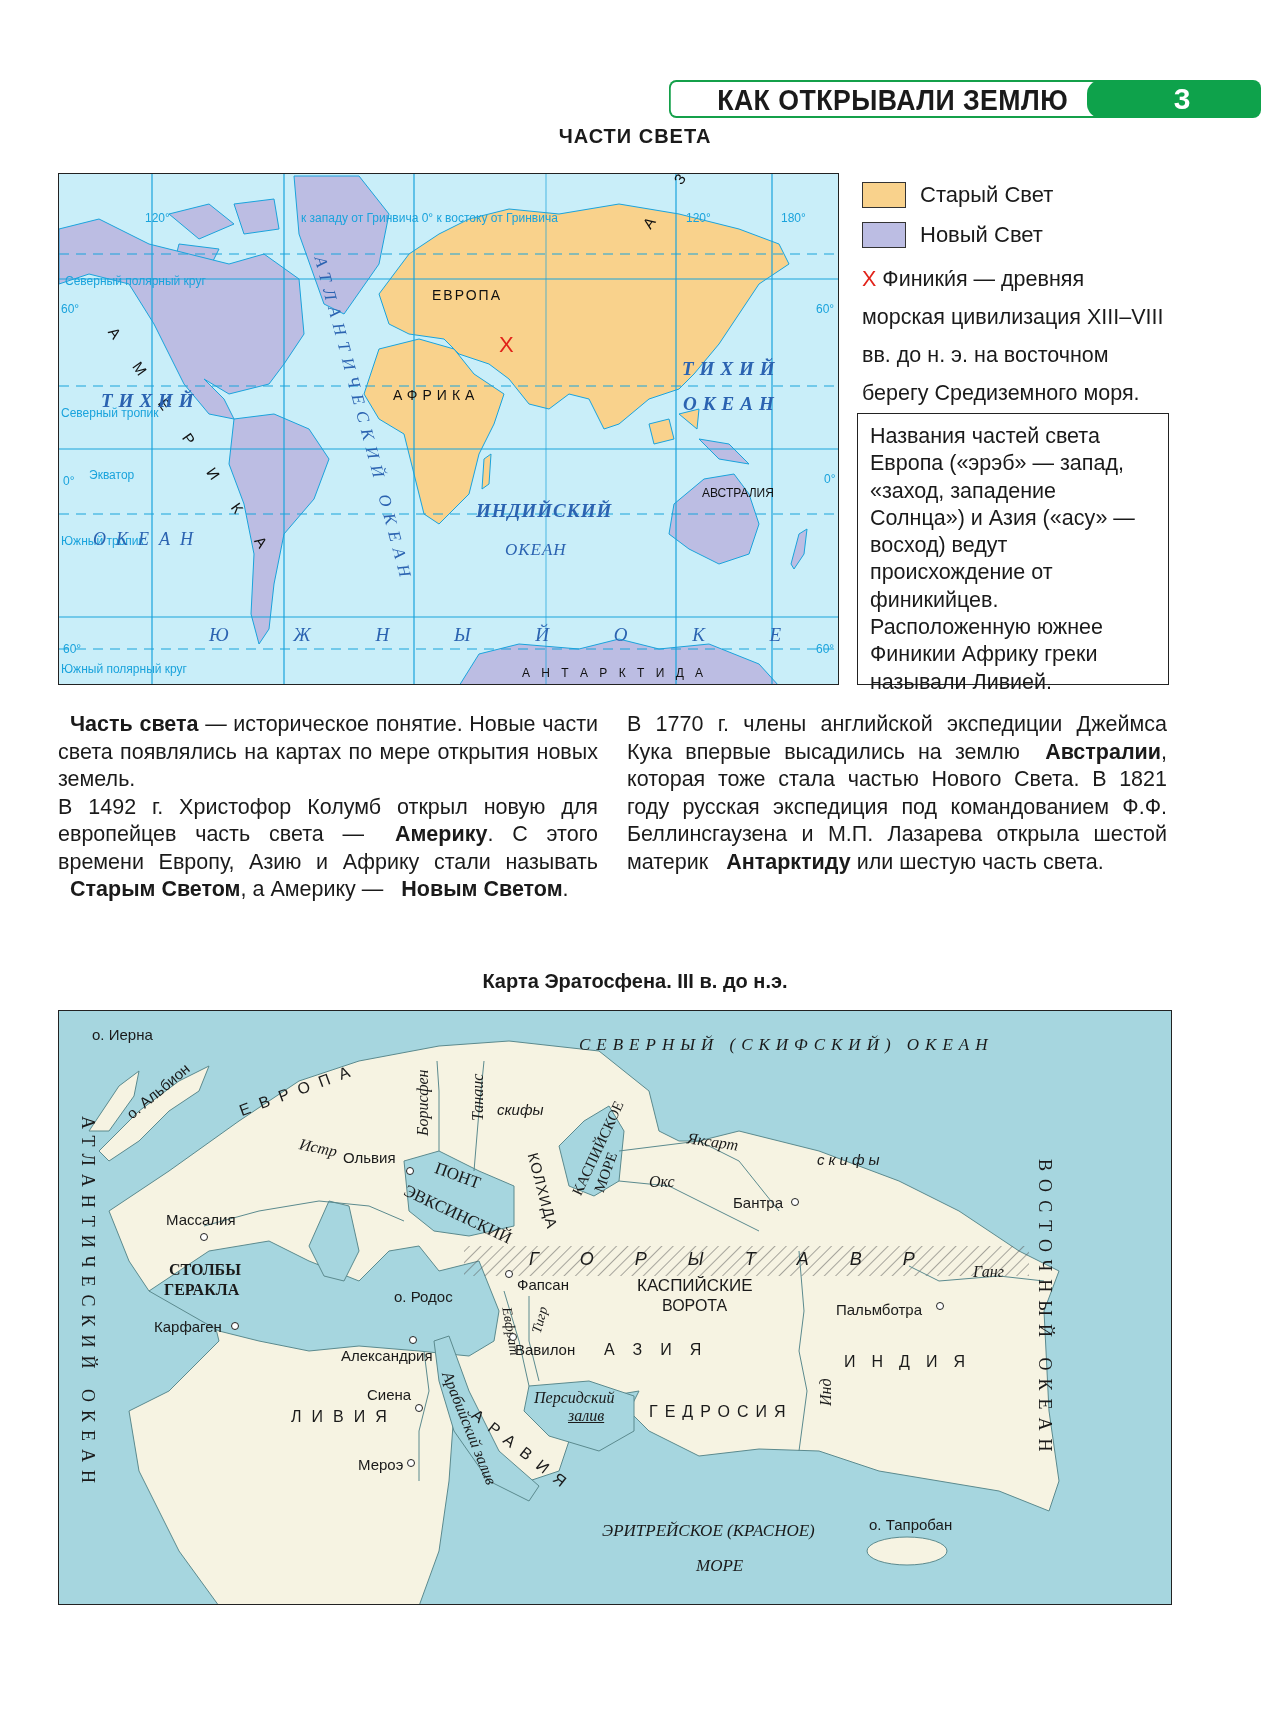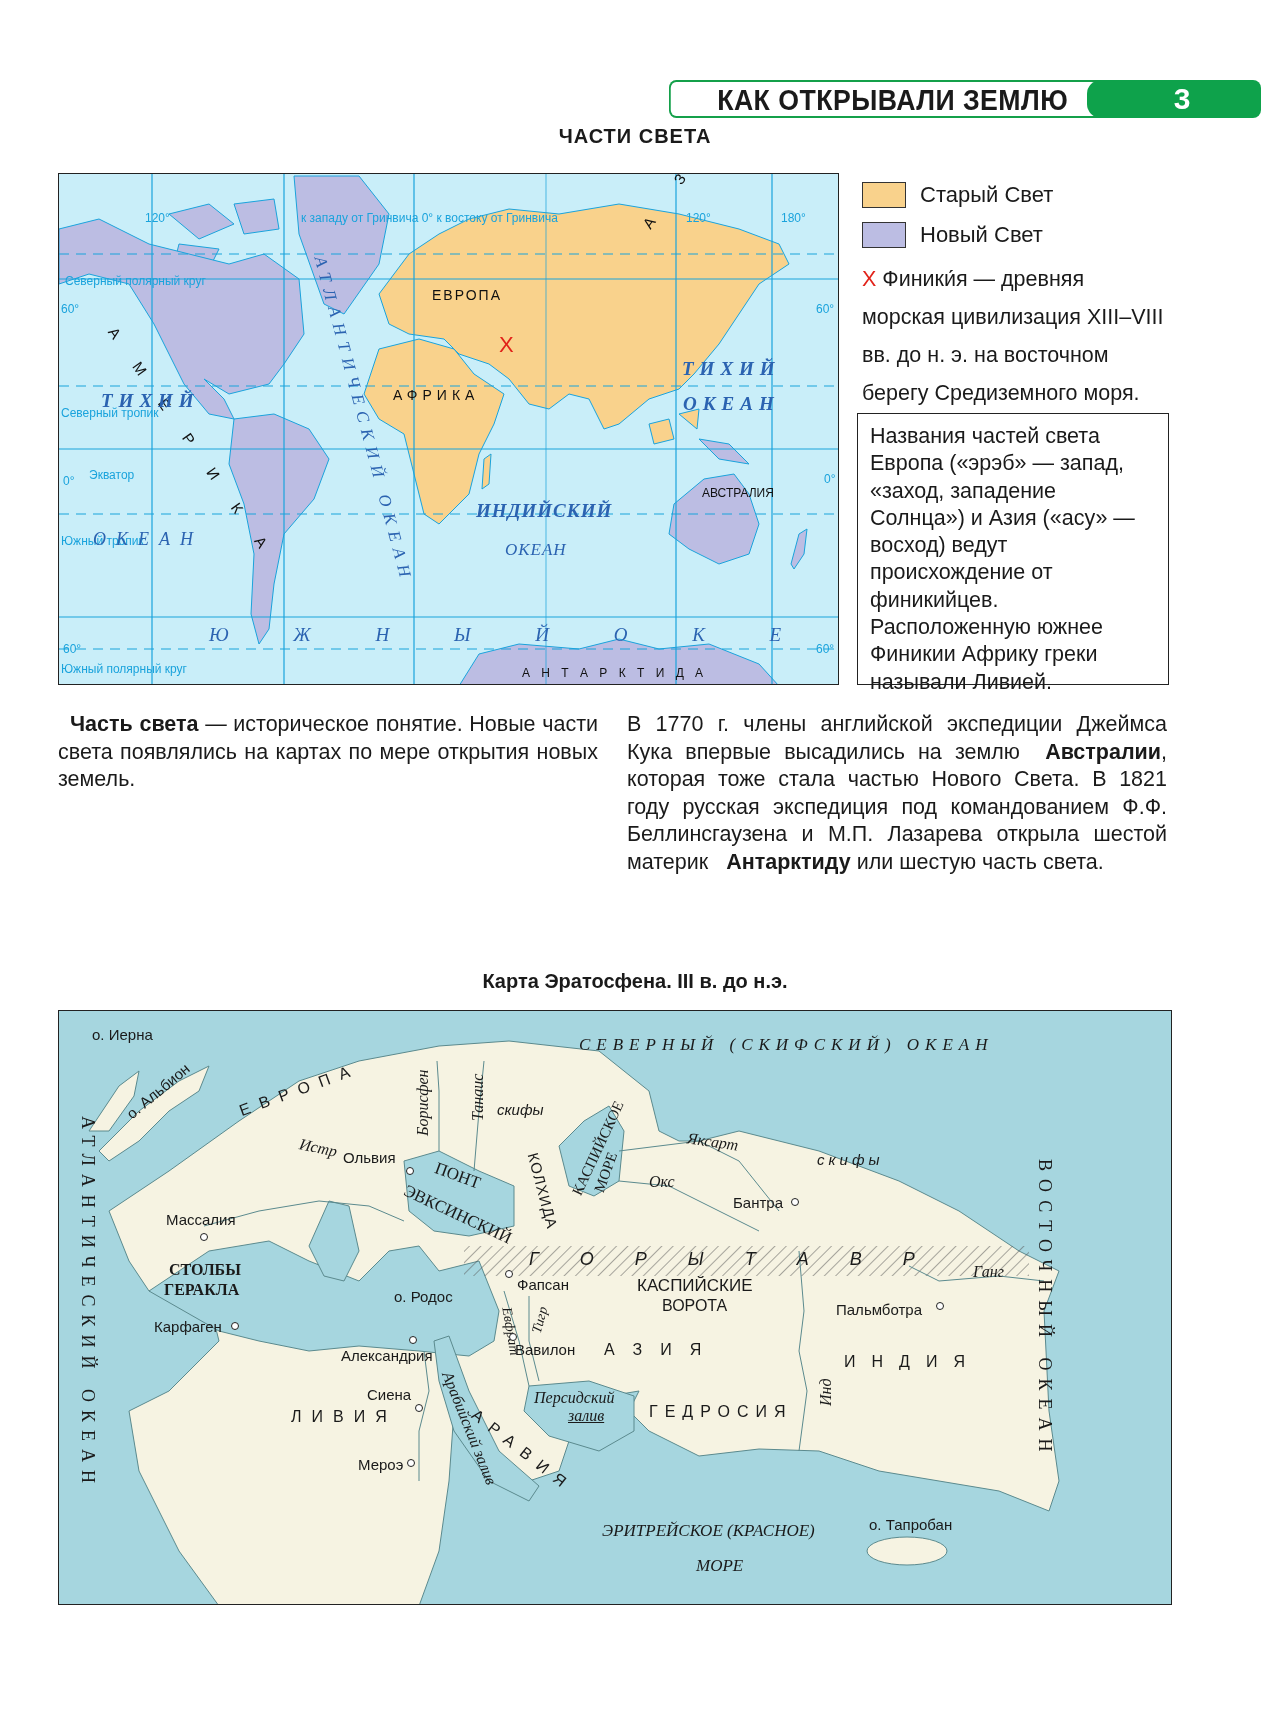--- a/index.html
+++ b/index.html
@@ -169,20 +169,21 @@
 </div>
 <div class="phoen">
   <span class="x">X</span>
   <span>Финики́я — древняя морская цивилизация XIII–VIII вв. до н. э. на восточном берегу Средиземного моря.</span>
 </div>
 
 <div class="note-box">Названия частей света Европа («эрэб» — запад, «заход, западение Солнца») и Азия («асу» — восход) ведут происхождение от финикийцев. Расположенную южнее Финикии Африку греки называли Ливией.</div>
 
 <div class="col" style="left:58px;">
   <p><b>Часть света</b><span> — историческое понятие. Новые части света появлялись на картах по мере открытия новых земель.</span></p>
+  <p><span>В 1492 г. Христофор Колумб открыл новую для европейцев часть света — </span><b>Америку</b><span>. С этого времени Европу, Азию и Африку стали называть </span><b>Старым Светом</b><span>, а Америку — </span><b>Новым Светом</b><span>.</span></p>
 </div>
 <div class="col" style="left:627px;">
   <p><span>В 1770 г. члены английской экспедиции Джеймса Кука впервые высадились на землю </span><b>Австралии</b><span>, которая тоже стала частью Нового Света. В 1821 году русская экспедиция под командованием Ф.Ф. Беллинсгаузена и М.П. Лазарева открыла шестой материк </span><b>Антарктиду</b><span> или шестую часть света.</span></p>
 </div>
 
 <div class="emap-title">Карта Эратосфена. III в. до н.э.</div>
 <div class="emap">
   <svg width="1114" height="595" viewBox="0 0 1114 595">
     <defs>
       <pattern id="hatch" width="8" height="8" patternUnits="userSpaceOnUse" patternTransform="rotate(45)">

